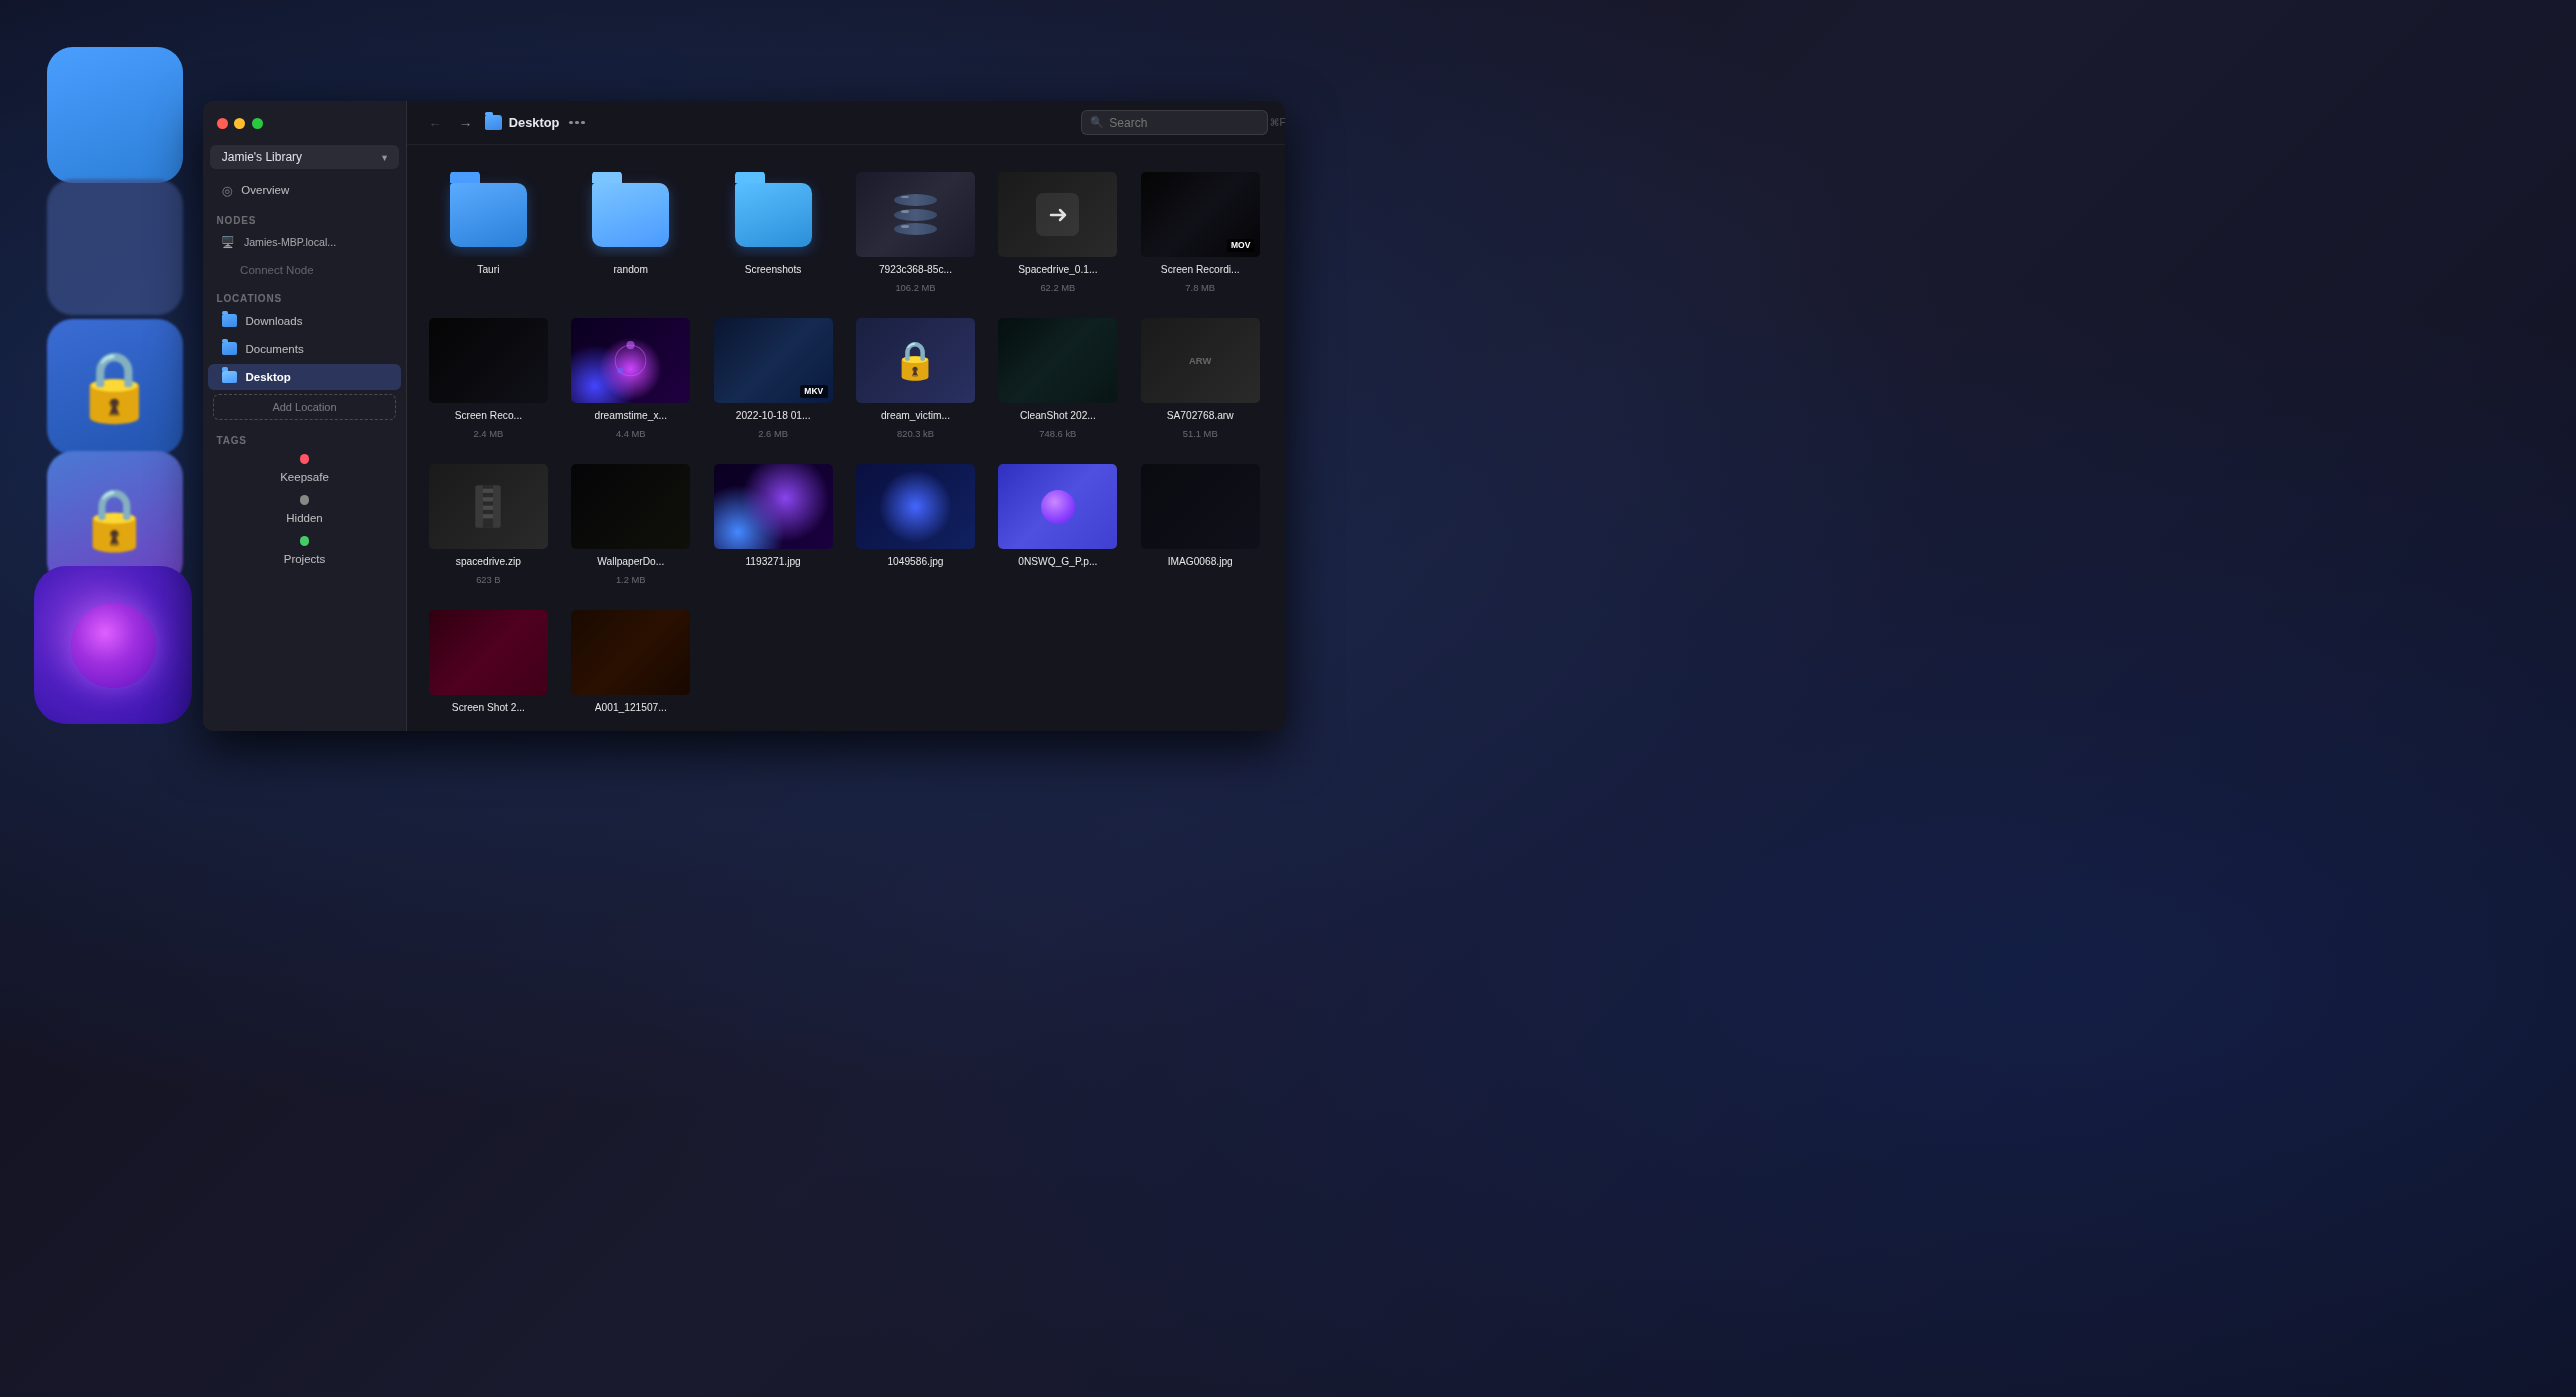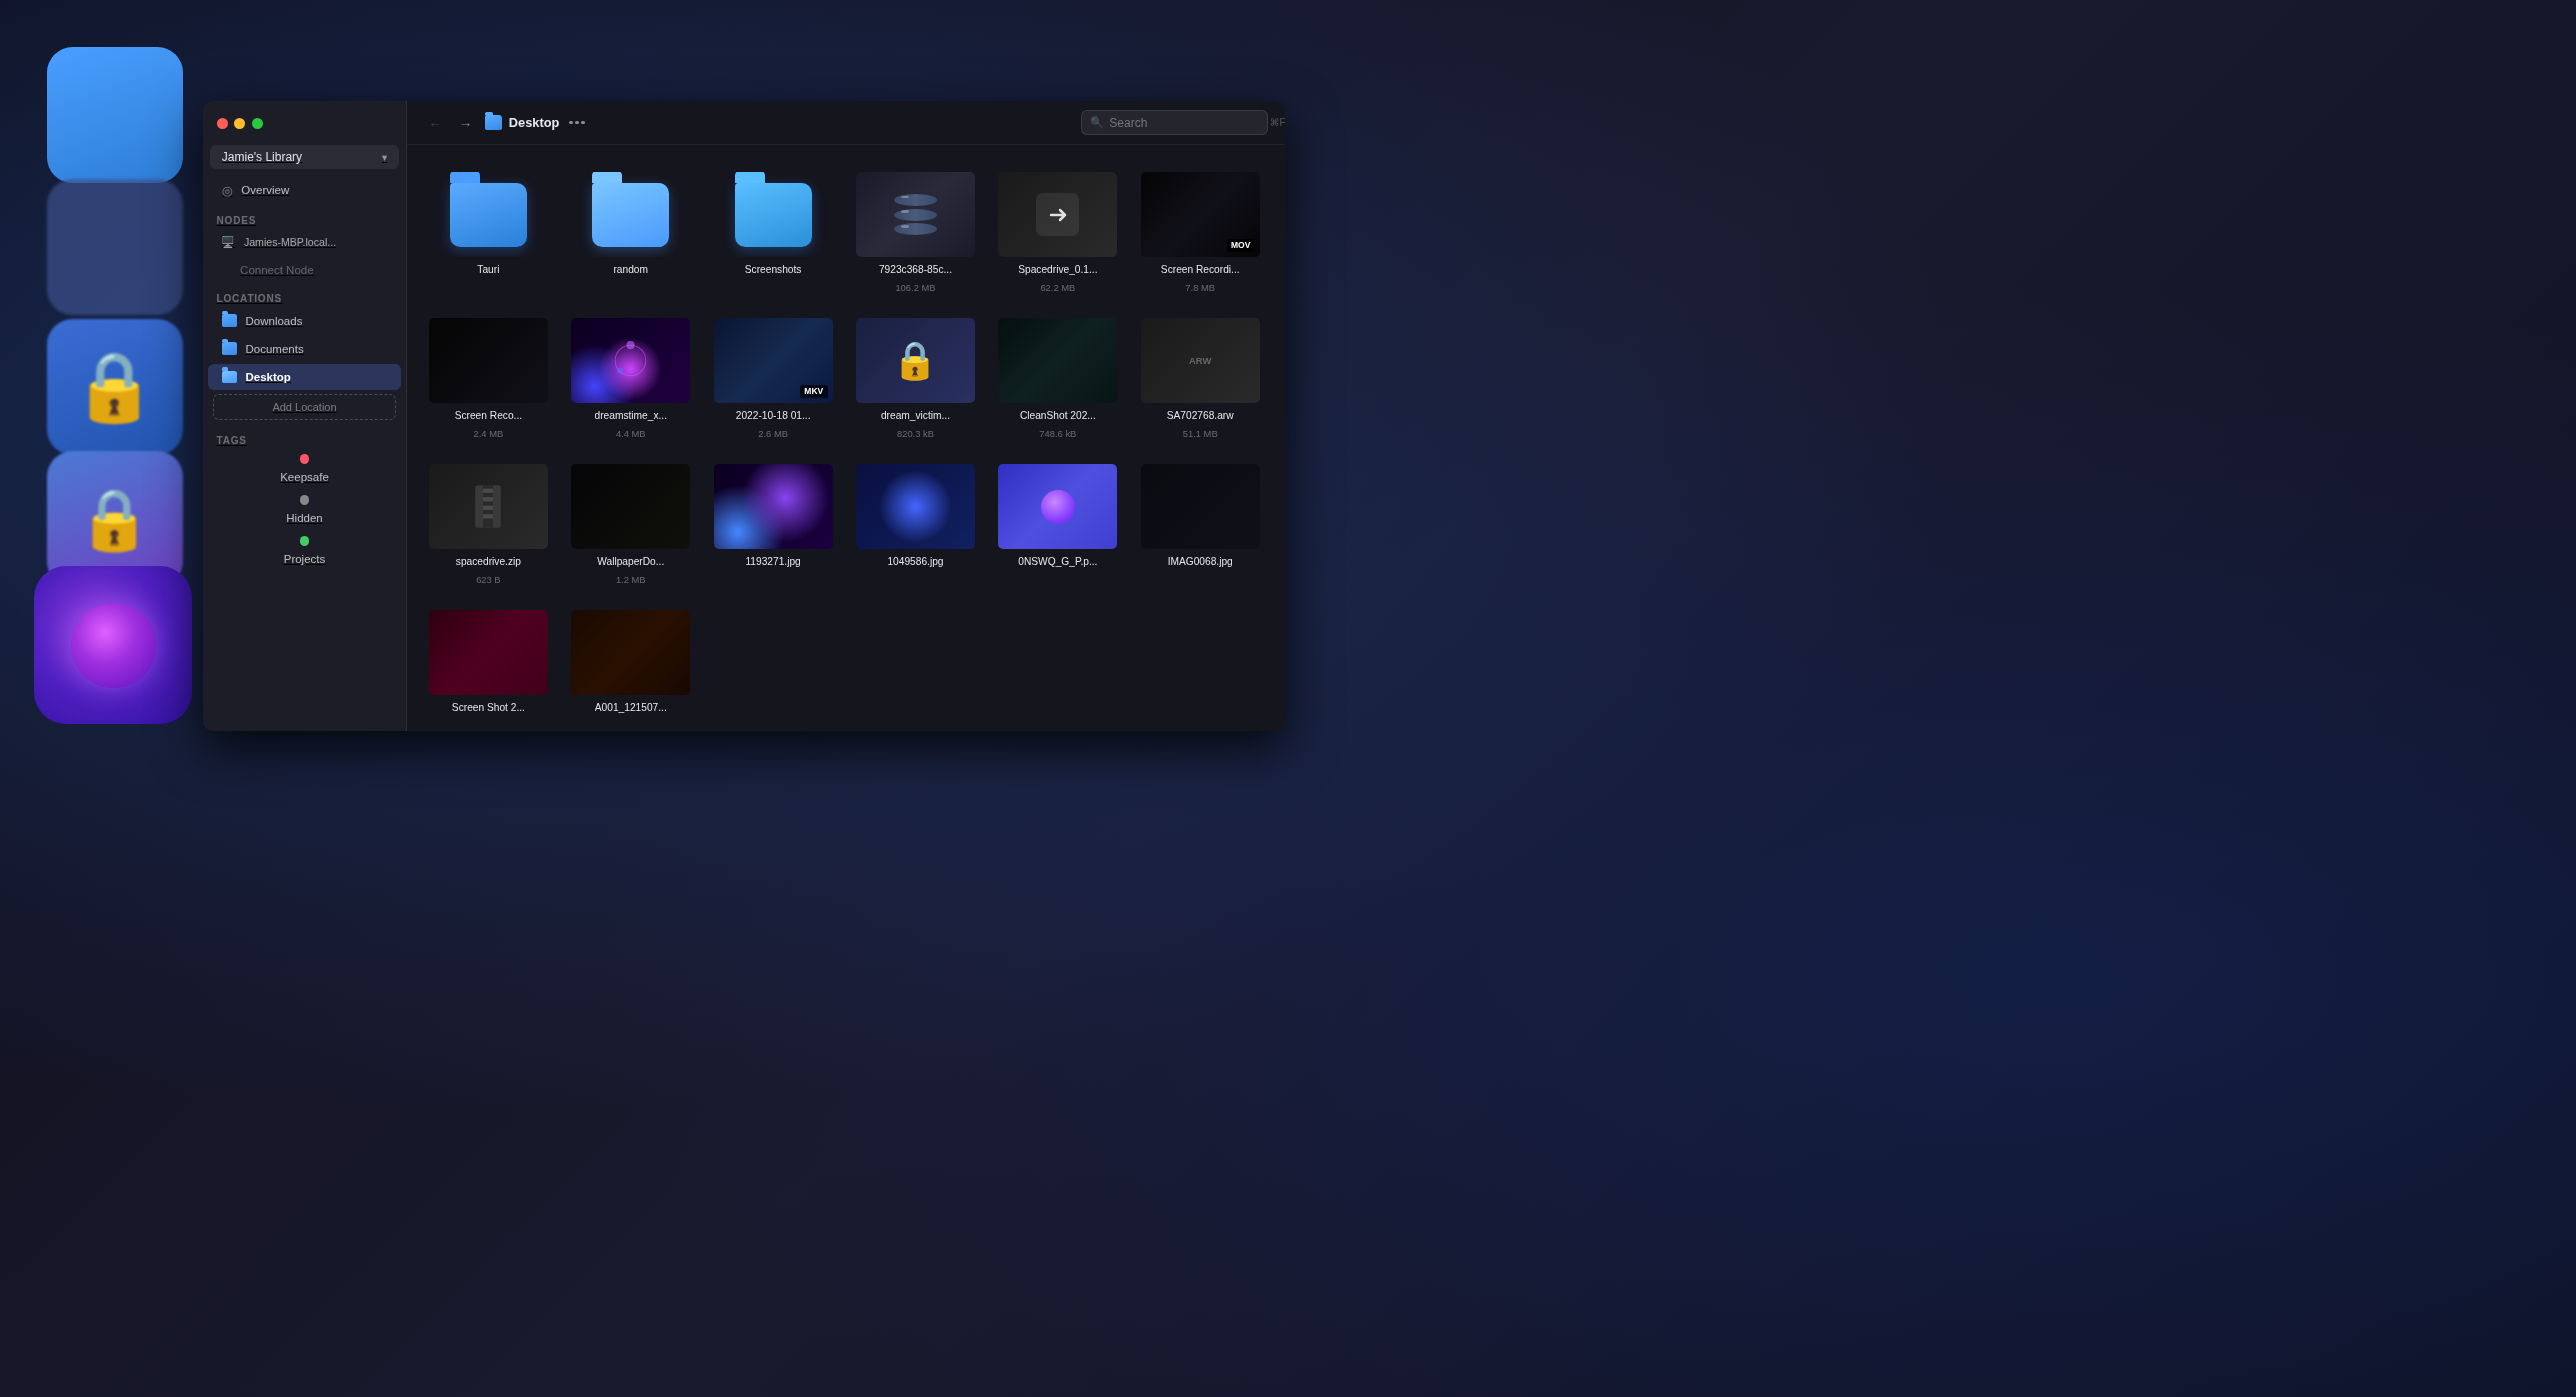--- a/index.html
+++ b/index.html
@@ -95,21 +95,20 @@
 
     
     .sidebar {
       width: 204px;
       min-width: 204px;
       background: rgba(30, 30, 40, 0.98);
       border-right: 0.9px solid rgba(255,255,255,0.08);
       display: flex;
       flex-direction: column;
       padding: 0;
-      text-decoration: underline;
     }
 
     .titlebar {
       height: 44px;
       display: flex;
       align-items: center;
       padding: 0 13.6px;
       gap: 6.8px;
     }
 

